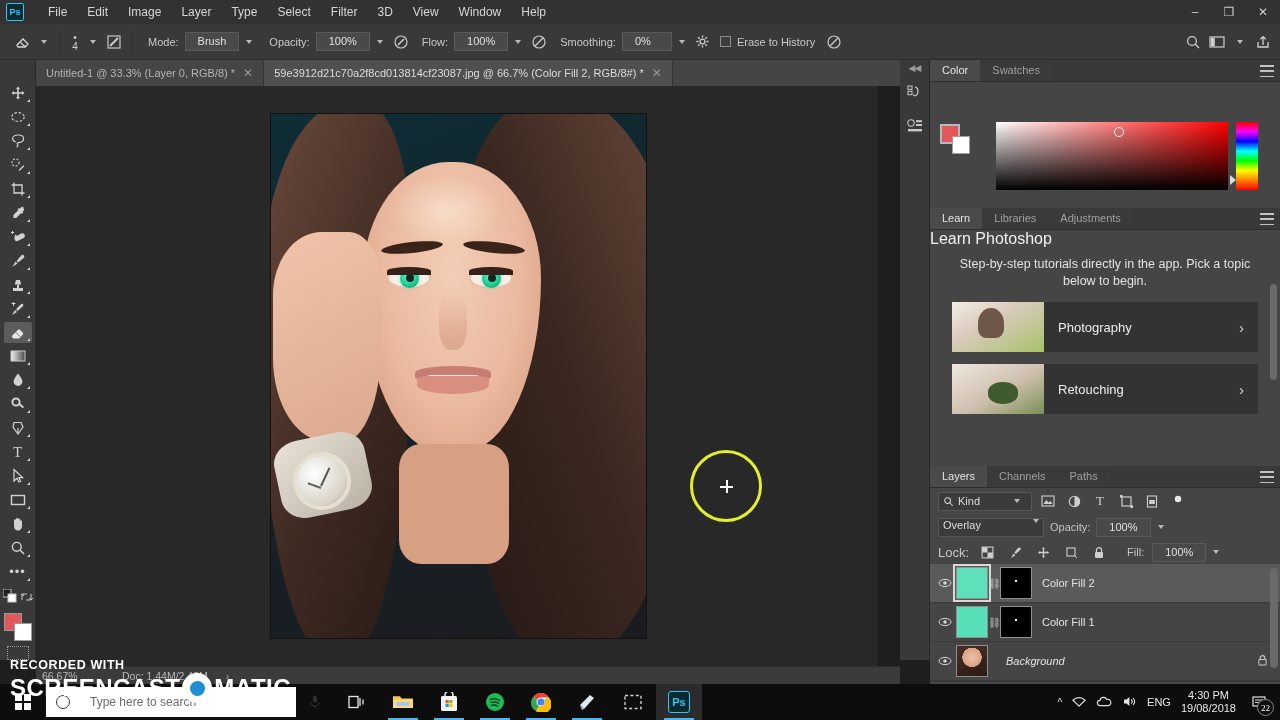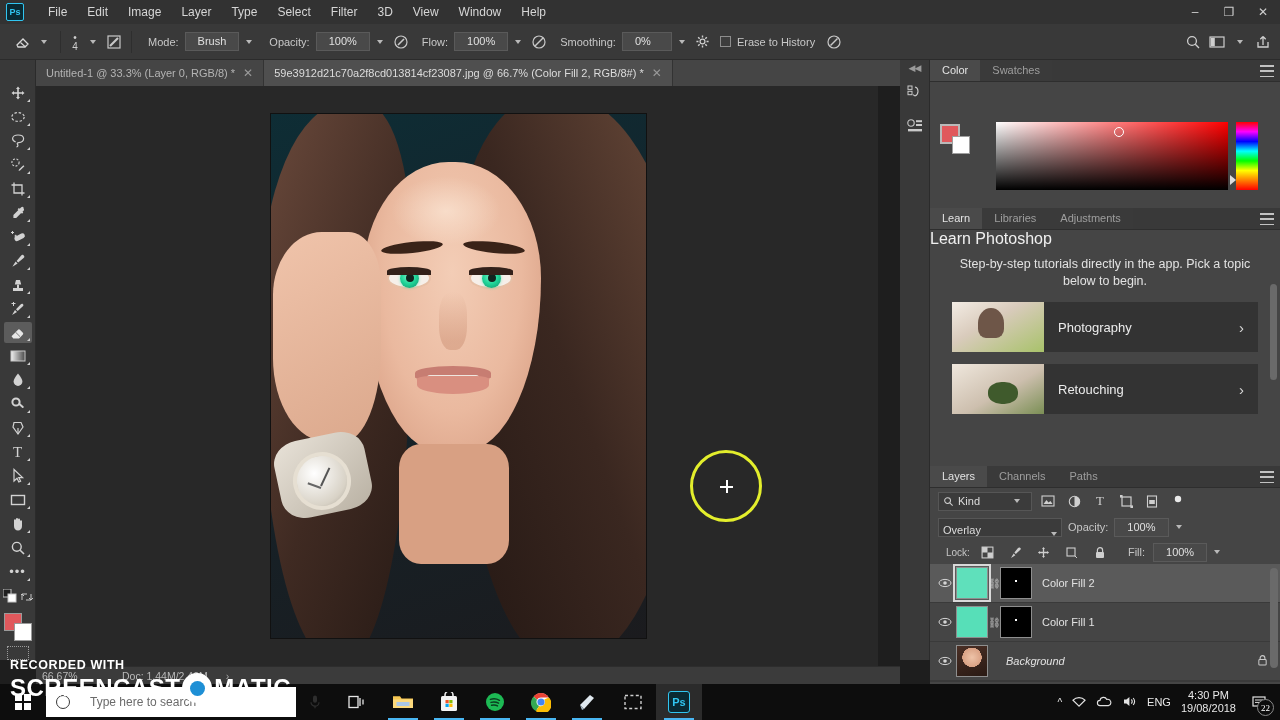--- a/index.html
+++ b/index.html
@@ -264,26 +264,26 @@
   .layers-row2 {
     display:flex; align-items:center; height: 26px; padding: 0 8px; gap: 6px; background:#454545;
   }
   .kindsel {
     display:flex; align-items:center; background:#3b3b3b; border:1px solid #565656;
     height: 19px; width: 94px; padding: 0 4px; color:#dcdcdc; font-size:11px; gap:4px;
   }
   .filt-icon { width:20px; height:20px; display:flex;align-items:center;justify-content:center;color:#cfcfcf; }
   .blendrow { display:flex; align-items:center; height:26px; padding: 0 8px; gap:6px; background:#454545; }
   .blendsel {
-    display:flex; align-items:flex-end; justify-content:space-between;
-    background:#3b3b3b; border:1px solid #565656; height:19px; width:124px; padding:0 4px;
+    display:flex; align-items:flex-start; justify-content:space-between;
+    background:#3b3b3b; border:1px solid #565656; height:19px; width:106px; padding:0 4px;
     color:#dcdcdc; font-size:11px;gap:44px;
   }
   .lockrow { display:flex; align-items:center; height:24px; padding:0 8px; gap:8px; background:#454545; }
-  .lockrow .lbl { color:#c6c6c6; font-size:10px;margin-left:8px; }
+  .lockrow .lbl { color:#c6c6c6; font-size:13px; }
   .layer-list { background:#454545; position:relative; }
   .layer-item {
     display:flex; align-items:center; height: 39px; border-bottom:1px solid #3a3a3a; padding-left: 4px;
   }
   .layer-item.selected { background:#5a5a5a; }
   .eye-ico { width: 22px; display:flex; align-items:center; justify-content:center; color:#d4d4d4; font-size:11px; }
   .lthumb { width: 32px; height: 32px; border:1px solid #8e8e8e; }
   .lthumb.sel { outline: 2px solid #d9d9d9; outline-offset: 1px; }
   .lthumb.fill { background: #5fe0bb; }
   .lthumb.fill2 { background: linear-gradient(#57dfb8,#57dfb8); }

